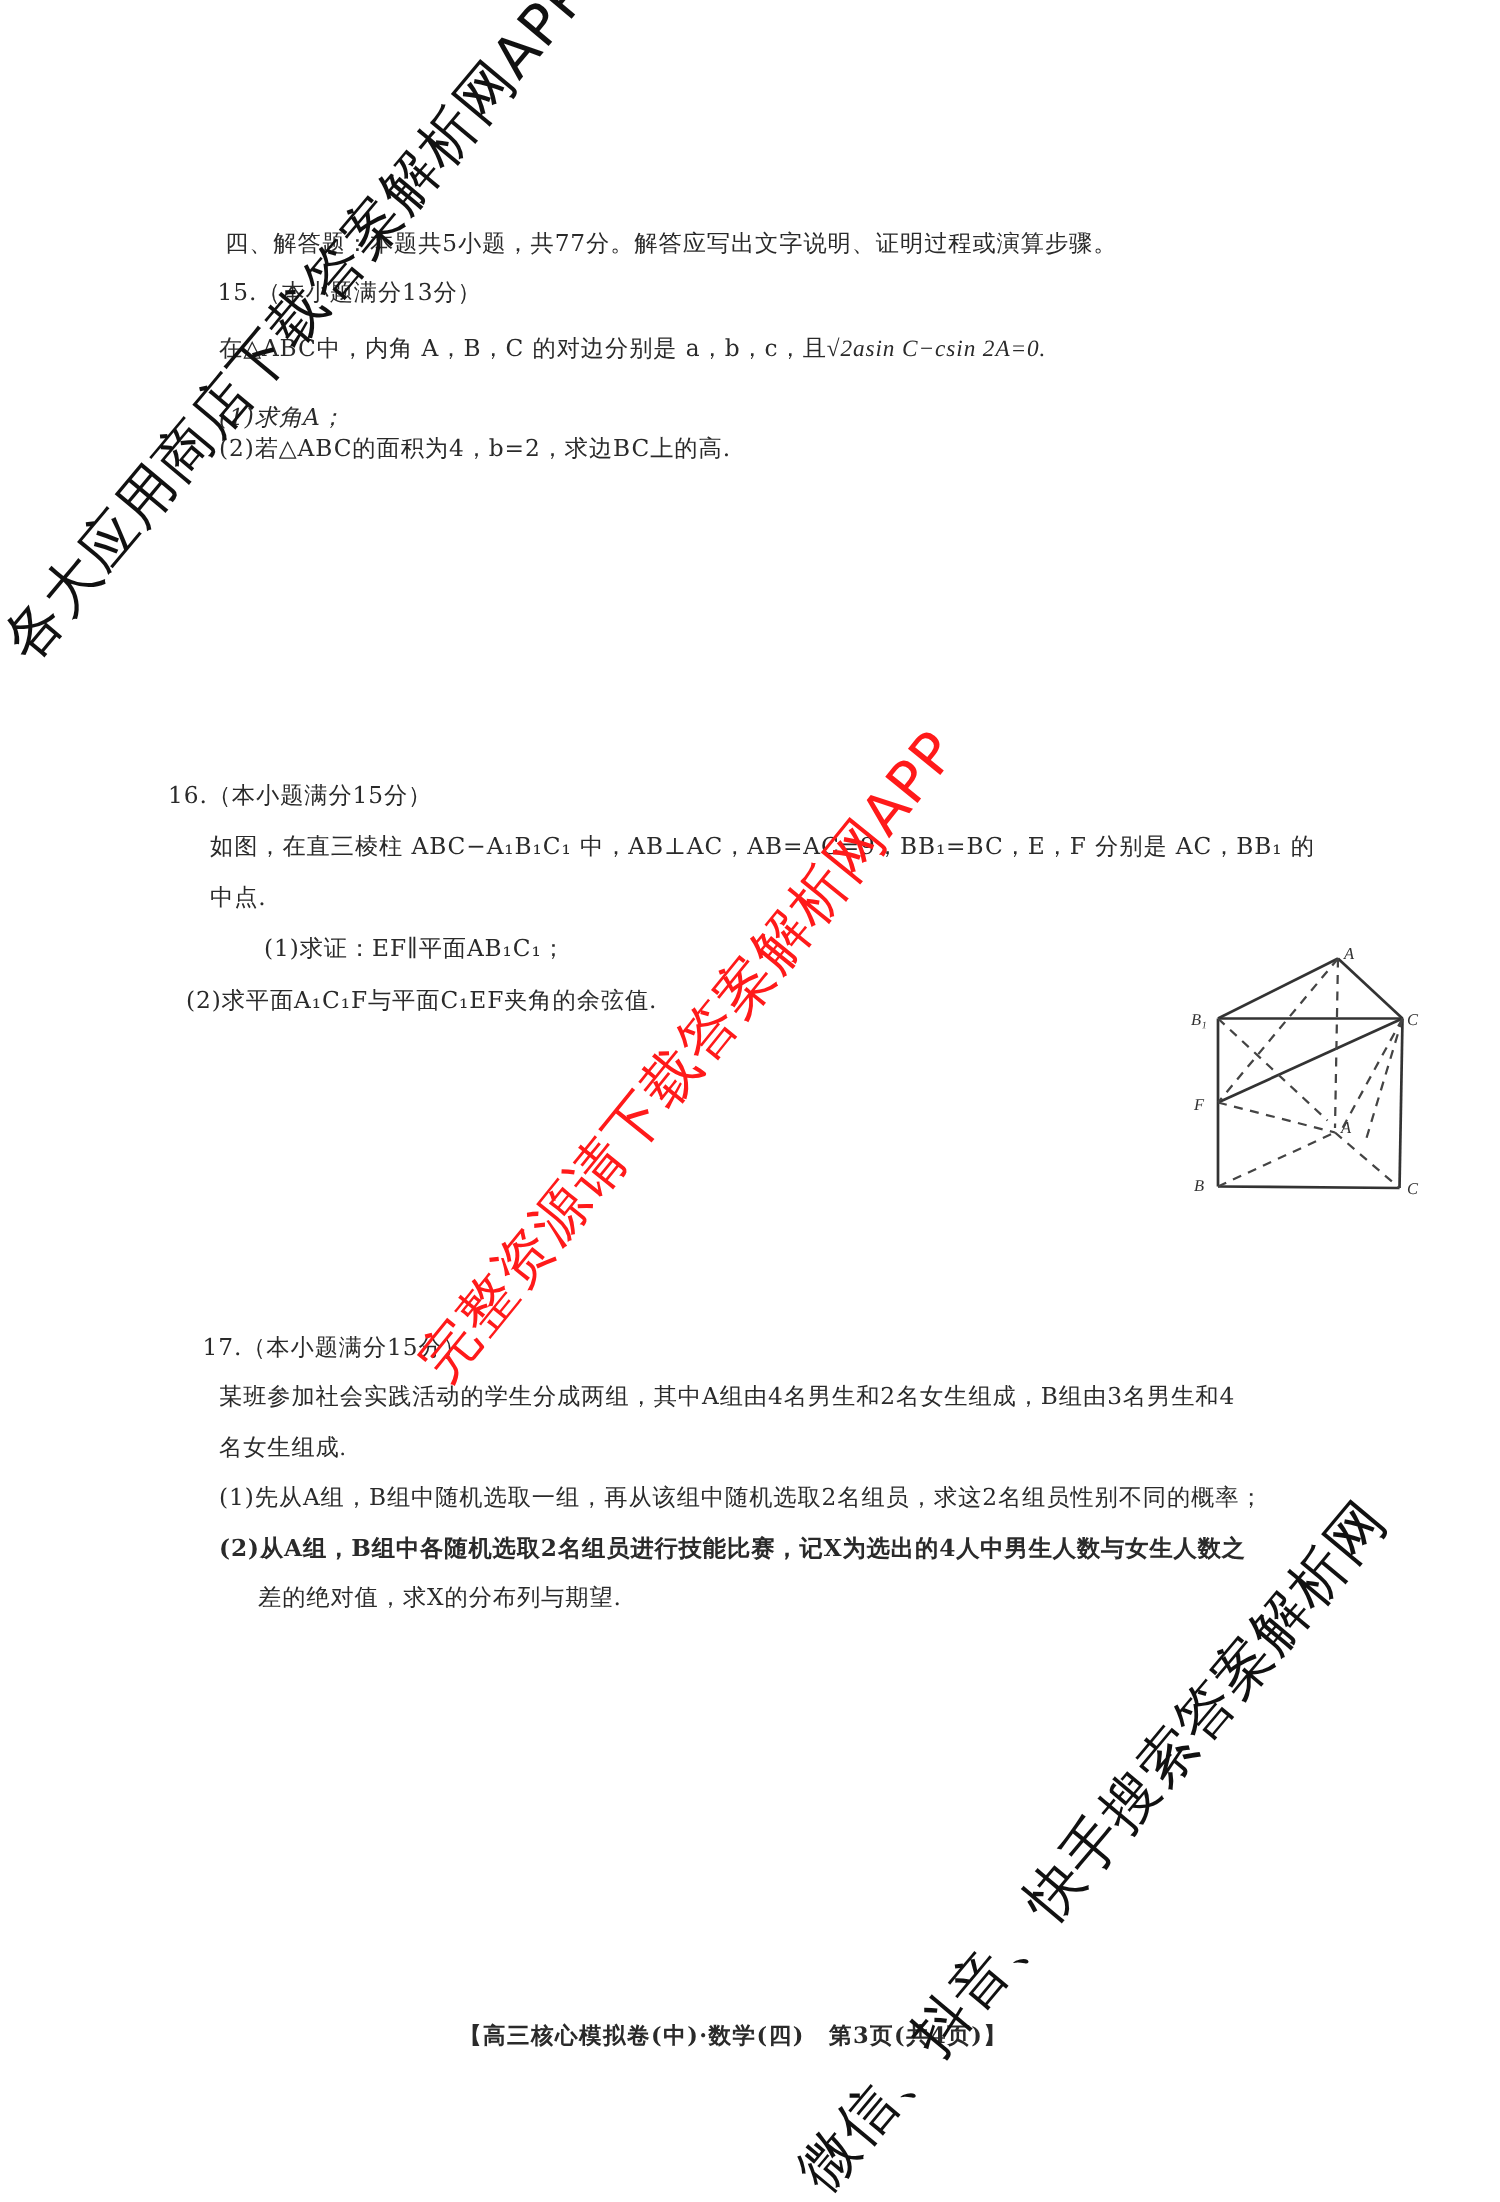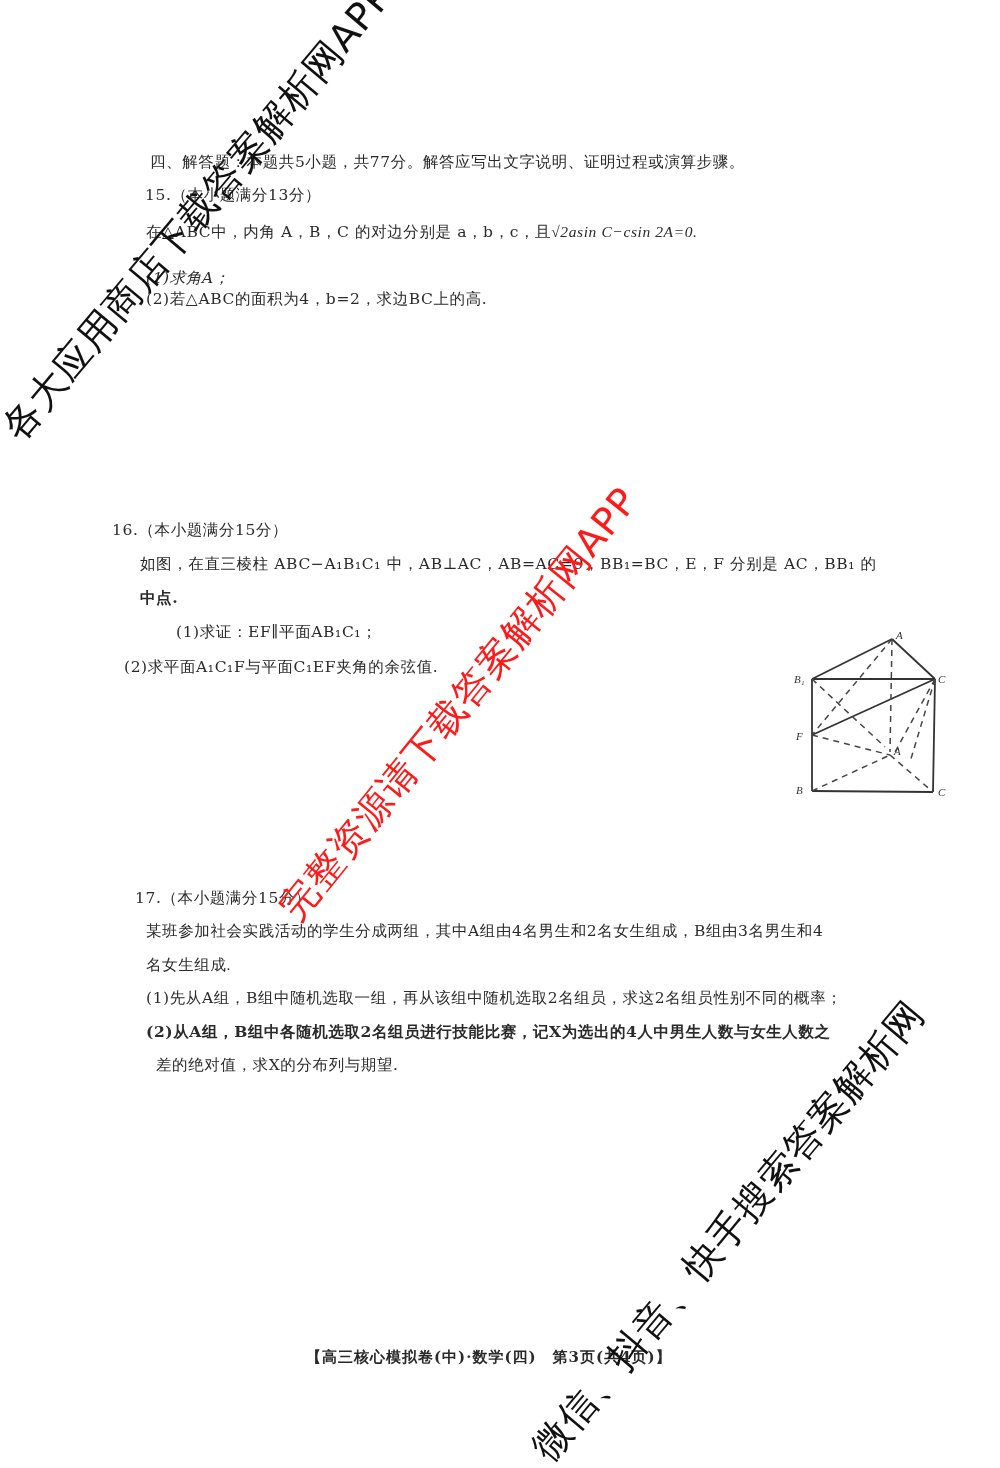--- a/index.html
+++ b/index.html
@@ -28,21 +28,21 @@
 <div class="line" style="left:146px; top:222px;">
   <span>在△ABC中，内角 A，B，C 的对边分别是 a，b，c，且</span><span class="m">√2asin C−csin 2A=0.</span>
 </div>
 <div class="line" style="left:146px; top:268px;font-style:italic;">(1)求角A；</div>
 <div class="line" style="left:146px; top:289px;">(2)若△ABC的面积为4，b=2，求边BC上的高.</div>
 
 <div class="line" style="left:112px; top:520px;">
   <span>16.</span><span>（本小题满分15分）</span>
 </div>
 <div class="line" style="left:140px; top:554px;">如图，在直三棱柱 ABC−A₁B₁C₁ 中，AB⊥AC，AB=AC=9，BB₁=BC，E，F 分别是 AC，BB₁ 的</div>
-<div class="line" style="left:140px; top:588px;font-weight:bold;">中点.</div>
+<div class="line" style="left:140px; top:588px;">中点.</div>
 <div class="line" style="left:140px; top:622px;margin-left:36px;">(1)求证：EF∥平面AB₁C₁；</div>
 <div class="line" style="left:124px; top:657px;">(2)求平面A₁C₁F与平面C₁EF夹角的余弦值.</div>
 
 <div class="figure">
   <svg width="175" height="185" viewBox="0 0 175 185" xmlns="http://www.w3.org/2000/svg">
     <g stroke="#333" stroke-width="1.8" fill="none">
 
       <line x1="27" y1="57" x2="107" y2="17"></line>
       <line x1="107" y1="17" x2="150" y2="57"></line>
       <line x1="27" y1="57" x2="150" y2="57"></line>
@@ -73,19 +73,19 @@
   </svg>
 </div>
 
 <div class="line" style="left:135px; top:888px;">
   <span>17.</span><span>（本小题满分15分）</span>
 </div>
 <div class="line" style="left:146px; top:921px;">某班参加社会实践活动的学生分成两组，其中A组由4名男生和2名女生组成，B组由3名男生和4</div>
 <div class="line" style="left:146px; top:955px;font-family:Liberation Serif, serif;">名女生组成.</div>
 <div class="line" style="left:146px; top:988px;">(1)先从A组，B组中随机选取一组，再从该组中随机选取2名组员，求这2名组员性别不同的概率；</div>
 <div class="line" style="left:146px; top:1022px;font-weight:bold;">(2)从A组，B组中各随机选取2名组员进行技能比赛，记X为选出的4人中男生人数与女生人数之</div>
-<div class="line" style="left:156px; top:1055px;">差的绝对值，求X的分布列与期望.</div>
+<div class="line" style="left:172px; top:1055px;">差的绝对值，求X的分布列与期望.</div>
 
 <div class="footer">【高三核心模拟卷(中)·数学(四)　第3页(共4页)】</div>
 
 <div class="wm wm-black" style="left:30px; top:400px; transform: rotate(-50deg);">各大应用商店下载答案解析网APP</div>
 <div class="wm wm-red" style="left:308px; top:880px; transform: rotate(-51deg);">完整资源请下载答案解析网APP</div>
 <div class="wm wm-black" style="left:560px; top:1420px; transform: rotate(-50deg);">微信、抖音、快手搜索答案解析网</div>
 
 </body></html>

